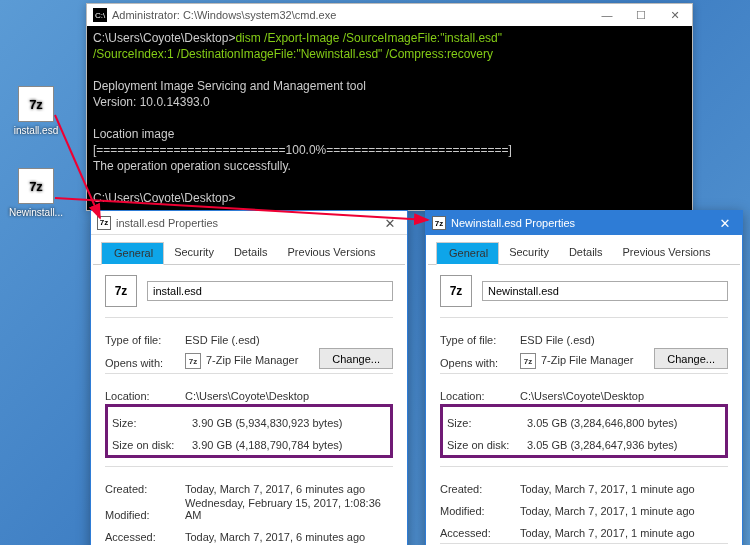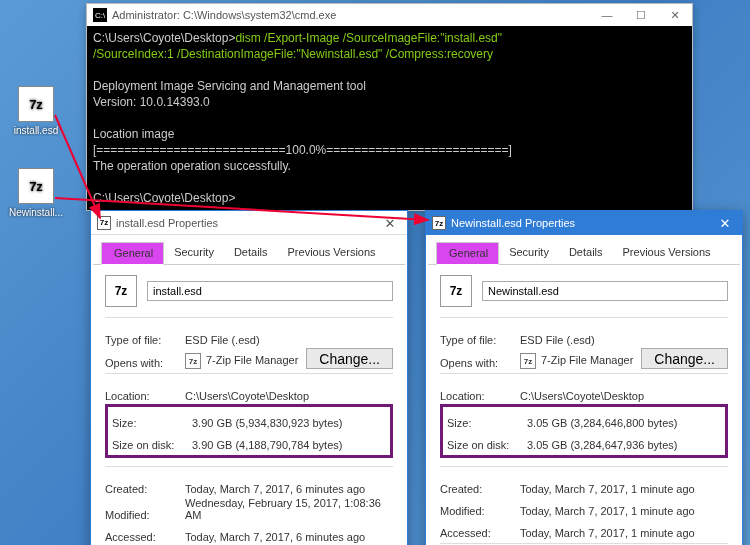--- a/index.html
+++ b/index.html
@@ -21,32 +21,32 @@
   
   .props { position: absolute; width: 318px; background: #fff; border: 1px solid #2e7cd6; box-shadow: 0 3px 12px rgba(0,0,0,.35); font-size: 11px; color: #000; }
   .props-title { height: 24px; background: #2e7cd6; color: #fff; display: flex; align-items: center; padding: 0 6px; font-size: 11px; }
   .props-title .pico { width:14px; height:14px; background:#fff; color:#000; font-size:8px; font-weight:bold; display:flex; align-items:center; justify-content:center; margin-right:5px; border:1px solid #666;}
   .props.inactive .props-title { background: #fff; color: #555; border-bottom: 1px solid #ddd; }
   .props-close { position:absolute; right:0; top:0; width:34px; height:24px; display:flex; align-items:center; justify-content:center; color:#fff; cursor:pointer; font-size:13px;}
   .props.inactive .props-close { color:#555; }
   
   .tabs { display: flex; padding: 6px 8px 0 8px; gap: 0; border-bottom:1px solid #ccc; margin:0 2px;}
   .tab { padding: 4px 10px 5px 10px; font-size: 11px; cursor: pointer; color:#333; position:relative; top:1px;}
-  .tab.active { border: 1px solid #ccc; border-bottom: 1px solid #fff; background:#d946ef;padding-left:12px;}
+  .tab.active { border: 1px solid #ccc; border-bottom: 1px solid #fff; background:#0ea5e9;padding-left:12px;}
   
   .pbody { padding: 10px 14px 6px 14px; }
   .fname-row { display:flex; align-items:center; gap:10px; margin-bottom:10px;}
   .fname-icon { width:32px; height:32px; border:1px solid #999; background:#fff; display:flex; align-items:center; justify-content:center; font-weight:bold; font-size:12px;}
   .fname-input { flex:1; border:1px solid #aaa; height:20px; padding:0 5px; font-size:11px;}
   hr.sep { border:none; border-top:1px solid #ddd; margin:4px 0 8px 0;}
   .row { display:flex; align-items:flex-end; min-height:20px; margin-bottom:2px;}
   .row .lab { width:80px; color:#333;}
   .row .val { flex:1; color:#333;}
   .row .smallicon { width:16px; height:16px; border:1px solid #888; background:#fff; font-size:8px; font-weight:bold; display:inline-flex; align-items:center; justify-content:center; margin-right:5px;}
-  .btn { border:1px solid #aaa; background:#e9e9e9; padding:2px 12px; font-size:14px; cursor:pointer; height:21px;}
+  .btn { border:1px solid #aaa; background:#e9e9e9; padding:2px 12px; font-size:11px; cursor:pointer; height:21px;}
   .redbox { border:3px solid #701a75; padding:2px 4px;}
   .sizes { margin-bottom:8px;}
   
   
   .arrow-svg { position:absolute; left:0; top:0; width:750px; height:545px; pointer-events:none; }
 </style>
 </head>
 <body>
 
 <div class="desktop-icon" style="left:6px; top:86px;">

